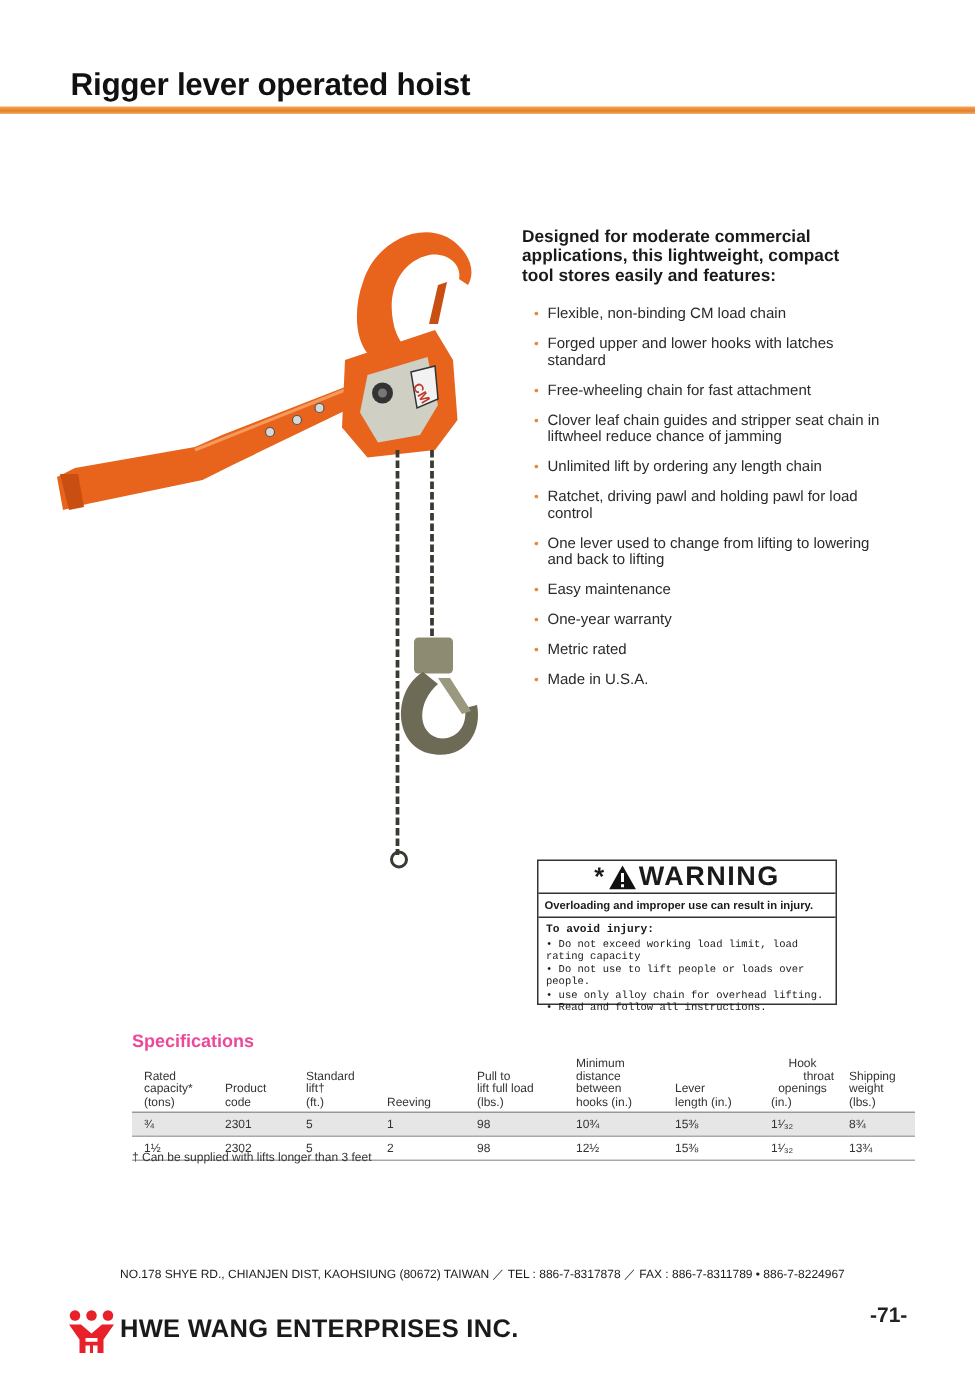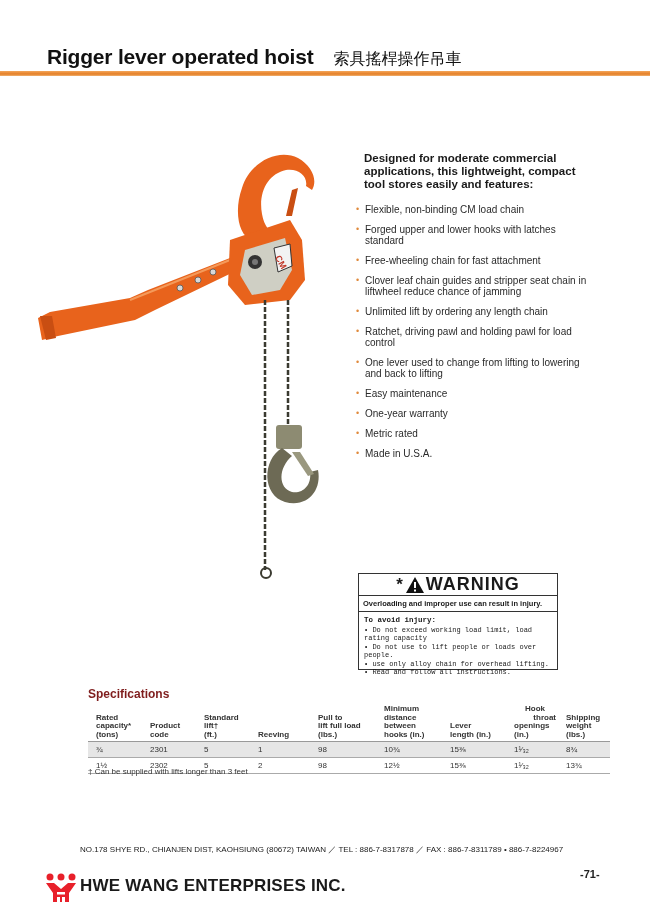--- a/index.html
+++ b/index.html
@@ -7,52 +7,51 @@
   body { position: relative; font-family: "Liberation Sans", sans-serif; color: #1a1a1a; }
 
   .title-row { position: absolute; left: 47px; top: 45px; display: flex; align-items: baseline; }
   .title-en { font-size: 21px; font-weight: bold; color: #111; letter-spacing: -0.2px; }
   .title-zh { font-size: 16px; margin-left: 20px; color: #111; font-family: "DejaVu Sans", sans-serif; }
   .title-rule { position: absolute; left: 0; top: 71px; width: 650px; height: 5px;
                 background: linear-gradient(to bottom, #f4a65a, #e57f26 60%, #f0b070); }
 
   .hoist { position: absolute; left: 30px; top: 140px; width: 310px; height: 440px; }
 
-  .intro { position: absolute; left: 364px; top: 152px; width: 230px; font-size: 11.5px; font-weight: bold; line-height: 13px; color: #1a1a1a; }
+  .intro { position: absolute; left: 348px; top: 152px; width: 230px; font-size: 11.5px; font-weight: bold; line-height: 13px; color: #1a1a1a; }
   .features { position: absolute; left: 356px; top: 204px; width: 240px; list-style: none; }
   .features li { position: relative; padding-left: 9px; font-size: 10px; line-height: 11px; color: #2a2a2a; margin-bottom: 9px; }
   .features li .bullet { position: absolute; left: 0; top: 0; color: #e08a3c; font-size: 9px; }
 
   .warning { position: absolute; left: 358px; top: 573px; width: 200px; height: 97px; border: 1.5px solid #333; background: #fff; }
   .warn-head { height: 22px; display: flex; align-items: center; justify-content: center; border-bottom: 1.5px solid #333; }
   .warn-star { font-size: 17px; font-weight: bold; margin-right: 3px; }
   .warn-tri { width: 18px; height: 16px; margin-right: 2px; }
   .warn-title { font-size: 18px; font-weight: bold; letter-spacing: 1px; }
   .warn-sub { font-size: 7.5px; font-weight: bold; padding: 3px 4px; border-bottom: 1px solid #333; white-space: nowrap; }
   .warn-body { padding: 4px 5px; font-size: 7px; line-height: 8.5px; font-family: Liberation Mono, monospace; }
   .warn-body .avoid { font-weight: bold; font-size: 7.5px; margin-bottom: 1px; }
 
-  .spec-title { position: absolute; left: 88px; top: 687px; font-size: 12px; font-weight: bold; color: #7f1d1d; }
+  .spec-title { position: absolute; left: 88px; top: 687px; font-size: 12px; font-weight: bold; color: #ec4899; }
   .spec-table { position: absolute; left: 88px; top: 705px; width: 522px; border-collapse: collapse; font-size: 8px; color: #333; }
-  .spec-table th { font-weight: bold; text-align: left; vertical-align: bottom; line-height: 8.5px; padding: 0 2px 2px 8px; border-bottom: 1.5px solid #999; margin-top: 16px; }
+  .spec-table th { font-weight: normal; text-align: left; vertical-align: bottom; line-height: 8.5px; padding: 0 2px 2px 8px; border-bottom: 1.5px solid #999; margin-top: 16px; }
   .spec-table td { padding: 3px 2px 3px 8px; height: 14px; border-bottom: 1.5px solid #aaa; }
   .spec-table tr.shade td { background: #e6e6e6; }
   .footnote { position: absolute; left: 88px; top: 767px; font-size: 8px; color: #333; }
 
-  .page-num { position: absolute; left: 580px; top: 868px; font-size: 11px; font-weight: bold; color: #222; }
+  .page-num { position: absolute; left: 580px; top: 868px; font-size: 14px; font-weight: bold; color: #222; }
   .footer-logo { position: absolute; left: 45px; top: 873px; width: 32px; height: 30px; }
   .company { position: absolute; left: 80px; top: 876px; font-size: 17px; font-weight: bold; color: #1a1a1a; letter-spacing: 0.2px; }
   .address { position: absolute; left: 80px; top: 844px; font-size: 8px; color: #1a1a1a; white-space: nowrap; }
 </style>
 </head>
 <body>
 
 <div class="title-row">
   <span class="title-en">Rigger lever operated hoist</span>
-  <span class="title-zh">索具搖桿操作吊車</span>
 </div>
 <div class="title-rule"></div>
 
 <svg class="hoist" viewBox="0 0 310 440">
 
   <g>
     <path d="M8 178 L20 172 L100 158 L118 150 L200 118 L212 128 L125 170 L105 180 L28 196 L12 200 Z" fill="#e8631c"></path>
     <path d="M10 176 L16 200 L26 198 L22 176 Z" fill="#c94e12"></path>
     <path d="M100 160 L200 120" stroke="#f49a5a" stroke-width="2"></path>
     <circle cx="150" cy="148" r="3" fill="#d8d8d8" stroke="#555" stroke-width="0.8"></circle>
@@ -126,21 +125,21 @@
 <table class="spec-table">
   <thead>
     <tr>
       <th style="padding-left:8px;width:54px"><span>Rated</span><br><span>capacity*</span><br><span>(tons)</span></th>
       <th style="width:54px"><span>Product</span><br><span>code</span></th>
       <th style="width:54px"><span>Standard</span><br><span>lift†</span><br><span>(ft.)</span></th>
       <th style="width:60px"><span>Reeving</span></th>
       <th style="width:66px"><span>Pull to</span><br><span>lift full load</span><br><span>(lbs.)</span></th>
       <th style="width:66px"><span>Minimum</span><br><span>distance</span><br><span>between</span><br><span>hooks (in.)</span></th>
       <th style="width:64px"><span>Lever</span><br><span>length (in.)</span></th>
-      <th style="width:52px;text-align:center"><span>Hook</span><br><span style="display:inline-block;text-align:right;width:100%">throat</span><br><span style="display:inline-block;text-align:left;width:100%">openings</span><br><span style="display:inline-block;text-align:left;width:100%">(in.)</span></th>
+      <th style="width:52px;text-align:center"><span>Hook</span><br><span style="display:inline-block;text-align:right;width:100%">throat</span><br><span style="display:inline-block;text-align:center;width:100%">openings</span><br><span style="display:inline-block;text-align:left;width:100%">(in.)</span></th>
       <th><span>Shipping</span><br><span>weight</span><br><span>(lbs.)</span></th>
     </tr>
   </thead>
   <tbody>
     <tr class="shade">
       <td>¾</td>
       <td>2301</td>
       <td>5</td>
       <td>1</td>
       <td>98</td>

